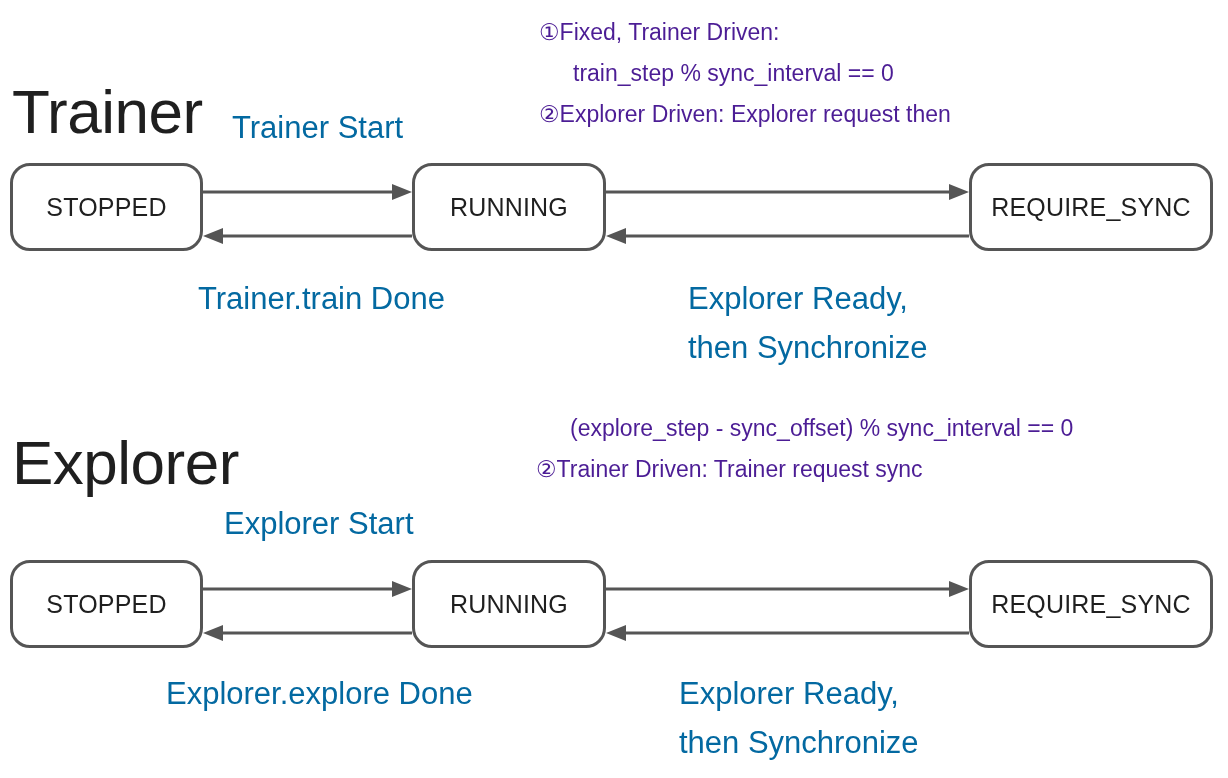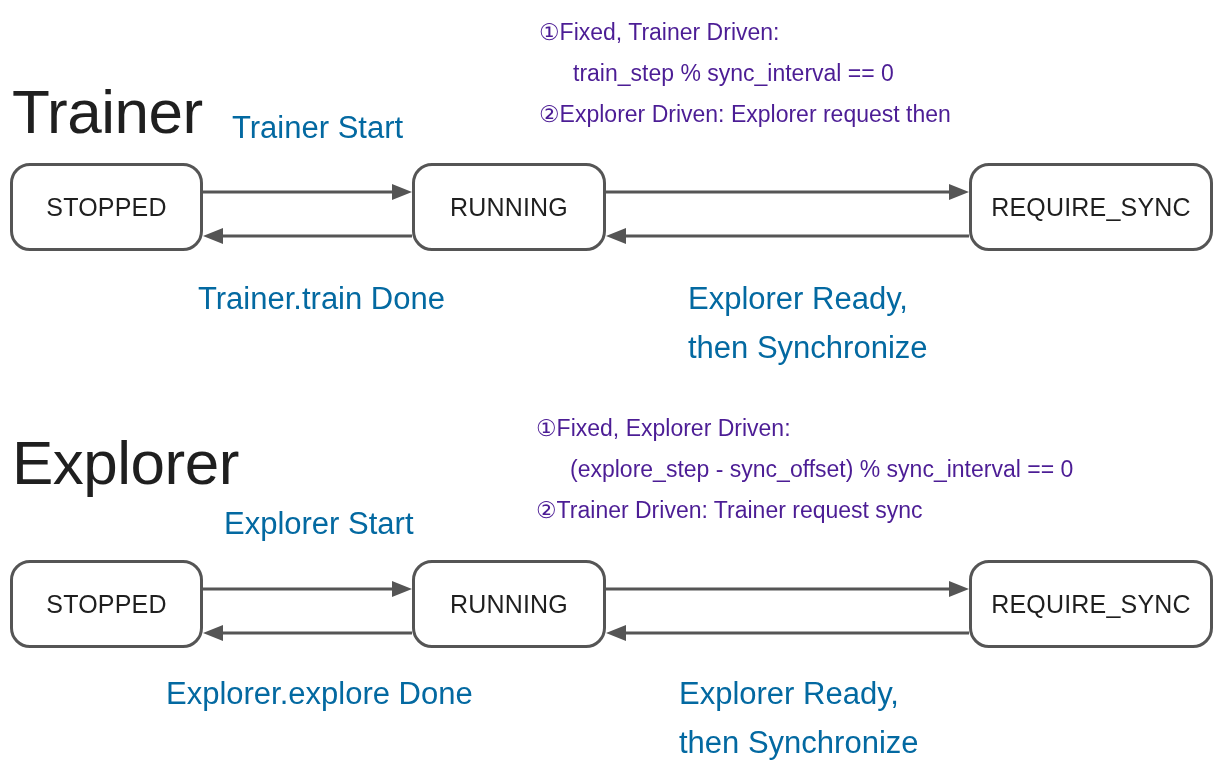--- a/index.html
+++ b/index.html
@@ -136,21 +136,20 @@
   <div class="edge-label" id="lbl-explorer-ready">
     <span class="note-line">Explorer Ready,</span>
     <span class="note-line" style="display:block;margin-top:18px;">then Synchronize</span>
   </div>
 
   <div class="section-title" id="explorer-title">Explorer</div>
 
   <div class="edge-label" id="lbl-explorer-start">Explorer Start</div>
 
   <div class="note-block" id="explorer-notes">
-    <span class="note-line">①Fixed, Explorer Driven:</span>
     <span class="note-line indent">(explore_step - sync_offset) % sync_interval == 0</span>
     <span class="note-line">②Trainer Driven: Trainer request sync</span>
   </div>
 
   <div class="state-box" id="e-stopped">
     <span class="state-label">STOPPED</span>
   </div>
   <div class="state-box" id="e-running">
     <span class="state-label">RUNNING</span>
   </div>

